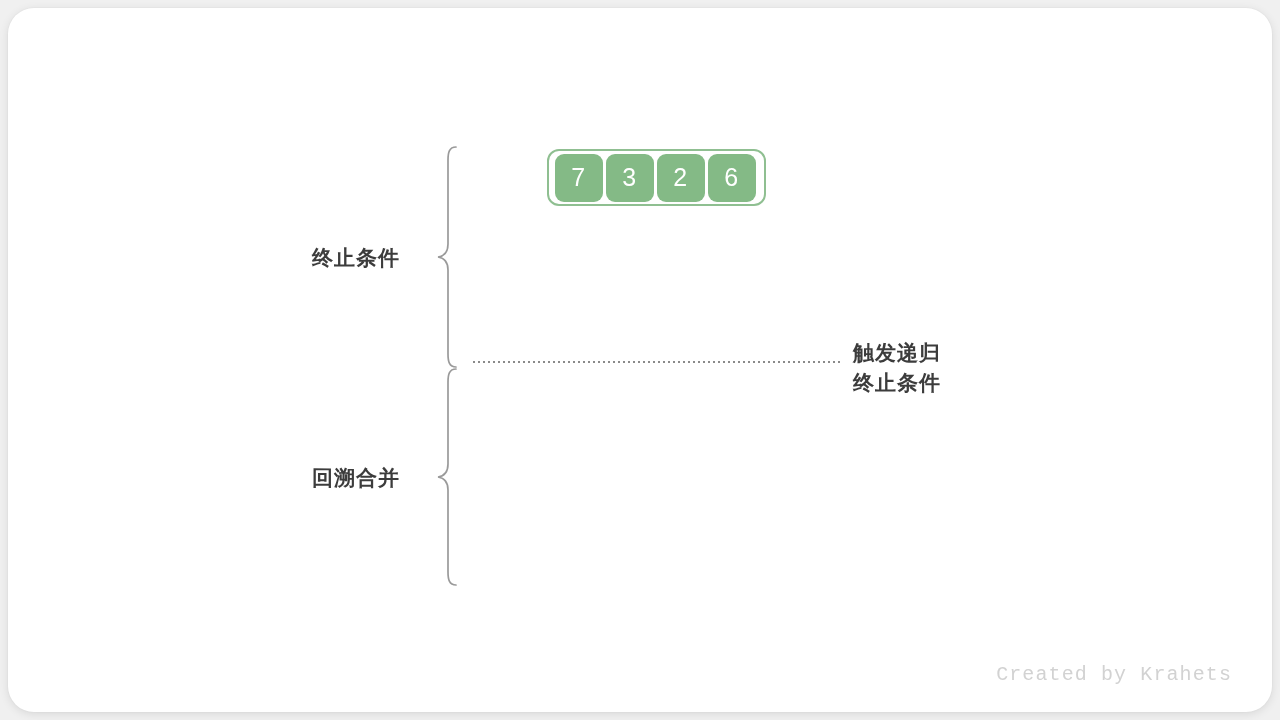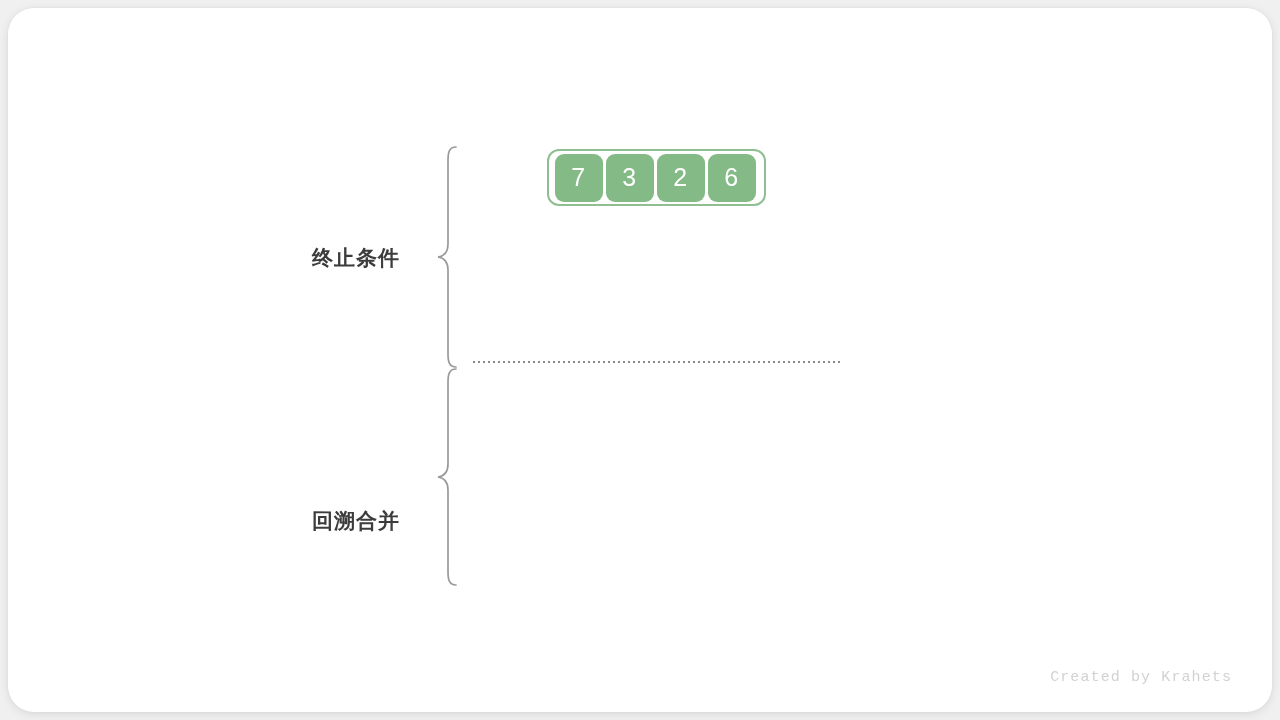--- a/index.html
+++ b/index.html
@@ -75,21 +75,21 @@
   .phase-label {
     position: absolute;
     color: #3c3c3c;
     font-size: 21px;
     font-weight: bold;
     letter-spacing: 1px;
     white-space: nowrap;
     font-family: "Liberation Sans", "DejaVu Sans", sans-serif;
   }
   #phase-label-0 { left: 304px; top: 236px; }
-  #phase-label-1 { left: 304px; top: 456px; margin-top: 43px; }
+  #phase-label-1 { left: 304px; top: 456px; }
 
   
   #divider-line {
     position: absolute;
     left: 465px;
     top: 353px;
     width: 370px;
     height: 2px;
     background-image: linear-gradient(to right, #8a8a8a 0 2px, transparent 2px 5px);
     background-size: 5px 2px;
@@ -109,21 +109,21 @@
     white-space: nowrap;
     font-family: "Liberation Sans", "DejaVu Sans", sans-serif;
   }
 
   
   #watermark {
     position: absolute;
     right: 40px;
     bottom: 26px;
     color: #d2d2d2;
-    font-size: 15px;
+    font-size: 20px;
     letter-spacing: 1.1px;
     font-family: "Liberation Mono", "DejaVu Sans Mono", monospace;
   }
 </style>
 </head>
 <body>
 
 <div id="canvas">
   <div id="card">
 
@@ -144,17 +144,21 @@
       <svg class="brace-svg" width="26" height="224" viewBox="0 0 26 224" fill="none" aria-hidden="true">
         <path d="M24 3 C17 3 16 9 16 16 L16 98 C16 106 13 110 6 111 C13 112 16 116 16 124 L16 206 C16 213 17 219 24 219" stroke="#9a9a9a" stroke-width="1.7" stroke-linecap="round" fill="none"></path>
       </svg>
     </div>
 
     <div class="phase-label" id="phase-label-0">终止条件</div>
     <div class="phase-label" id="phase-label-1">回溯合并</div>
 
     <div id="divider-line"></div>
 
+    <div id="divider-annotation">
+      <div>触发递归</div>
+      <div>终止条件</div>
+    </div>
 
     <div id="watermark">Created by Krahets</div>
 
   </div>
 </div>
 
 </body></html>

